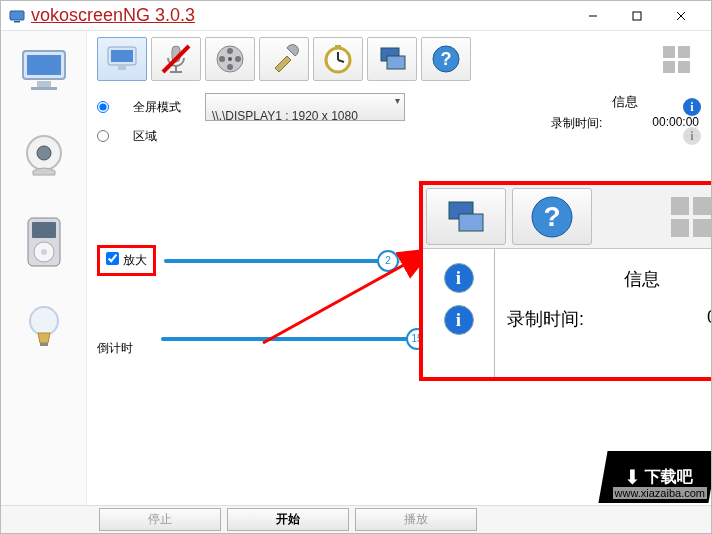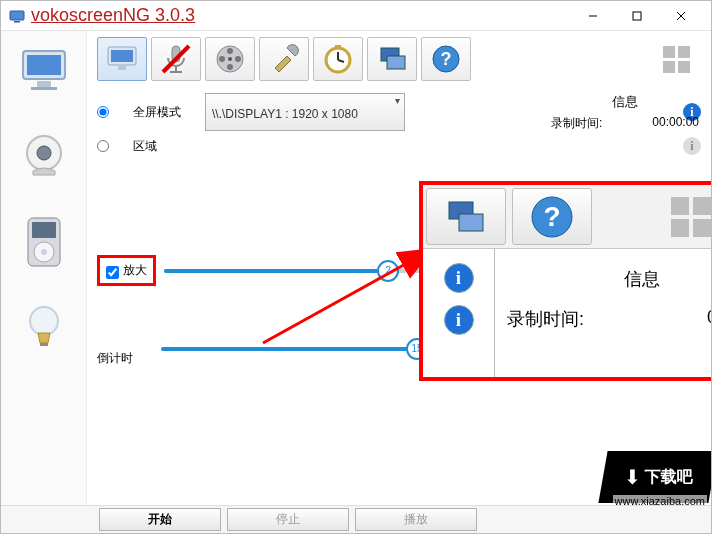--- a/index.html
+++ b/index.html
@@ -74,26 +74,26 @@
   .grid-icon > div { background: #bdbdbd; }
 
   
   .opts { margin-top: 12px; }
   .row {
     display: flex; align-items: center; gap: 24px;
     margin: 6px 0;
   }
   .radio { width: 12px; height: 12px; }
   .combo {
-    height: 38px; border: 1px solid #aaa;
+    height: 28px; border: 1px solid #aaa;
     background: linear-gradient(#fdfdfd,#e9e9e9);
-    font-size: 12px; padding: 4px 18px 0 6px;
+    font-size: 12px; padding: 15px 18px 0 6px;
     position: relative; color: #333;
     min-width: 200px;
-    display: inline-flex; align-items: center;
+    display: inline-flex; 
   }
   .combo.disabled { color: #999; background: #f3f3f3; }
   .combo::after {
     content: "▾"; position: absolute; right: 4px; top: 1px; color: #555; font-size: 10px;
   }
   .info-icon {
     width: 18px; height: 18px; border-radius: 50%;
     background: #1e6fd6; color: #fff; font-weight: bold;
     display: inline-flex; align-items: center; justify-content: center;
     font-size: 12px; font-family: Georgia, serif;
@@ -106,21 +106,21 @@
     text-align: center;
     font-size: 13px;
   }
   .side-info .hdr { margin-bottom: 4px; }
   .side-info .rec { display:flex; justify-content:space-between; font-size: 12px; }
 
   
   .slider-section { margin-top: 100px; }
   .magnify-group { display:flex; align-items:center; }
   .chk-box {
-    display: inline-flex; align-items:flex-end; gap:4px;
+    display: inline-flex; align-items:flex-start; gap:4px;
     padding: 4px 6px;
   }
   .red-box { border: 3px solid #ff0000; }
   .slider-wrap {
     flex: 1; position: relative; height: 26px;
     display: flex; align-items: center;
     margin-left: 8px; margin-right: 10px;
   }
   .track {
     height: 4px; background: #cfcfcf; width: 100%;
@@ -195,21 +195,21 @@
     right: -2px; bottom: 30px;
     width: 110px; height: 52px;
     background: #000;
     display: flex; align-items: center; justify-content:center;
     transform: skewX(-10deg);
   }
   .wm-inner { transform: skewX(10deg); color:#fff; display:flex; align-items:center; gap:4px; }
   .wm-arrow { font-size: 20px; }
   .wm-text { font-size: 16px; font-weight:bold; }
   .wm-url {
-    position: absolute; right: 4px; bottom: 26px;
+    position: absolute; right: 4px; bottom: 34px;
     font-size: 11px; color: #000; background: rgba(255,255,255,0.6);
     padding: 0 2px;
     margin-top: 44px;
   }
 
   
   .footer {
     position: absolute; bottom: 0; left: 0; right: 0;
     height: 28px;
     display: flex; align-items: stretch;
@@ -467,16 +467,16 @@
 <div class="watermark">
   <div class="wm-inner">
     <span class="wm-arrow">⬇</span>
     <span class="wm-text">下载吧</span>
   </div>
 </div>
 <div class="wm-url">www.xiazaiba.com</div>
 
 <div class="footer">
   <div style="width:86px"></div>
+  <div class="foot-btn disabled">停止</div>
   <div class="foot-btn primary">开始</div>
-  <div class="foot-btn disabled">停止</div>
   <div class="foot-btn disabled">播放</div>
 </div>
 
 </body></html>

